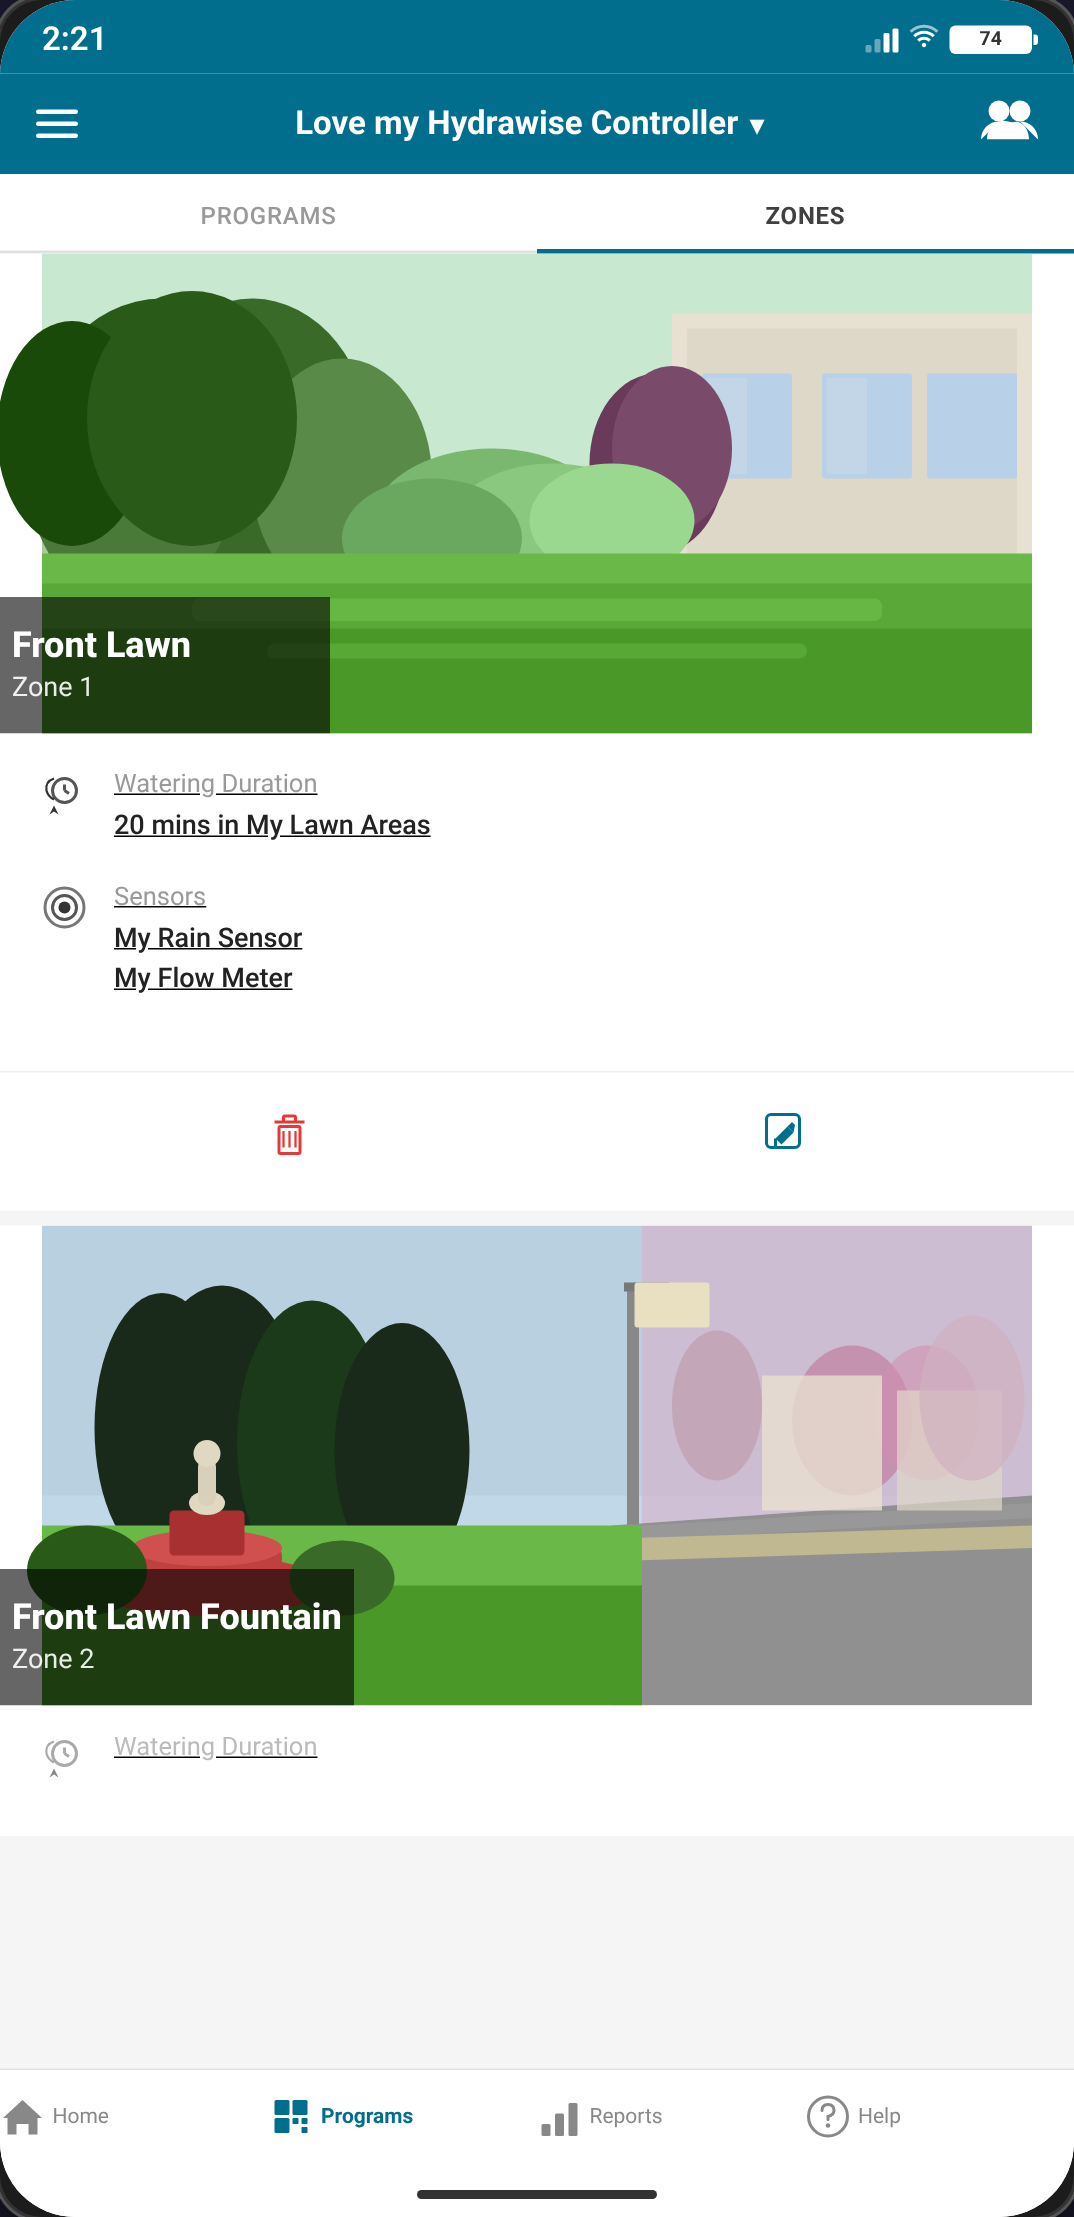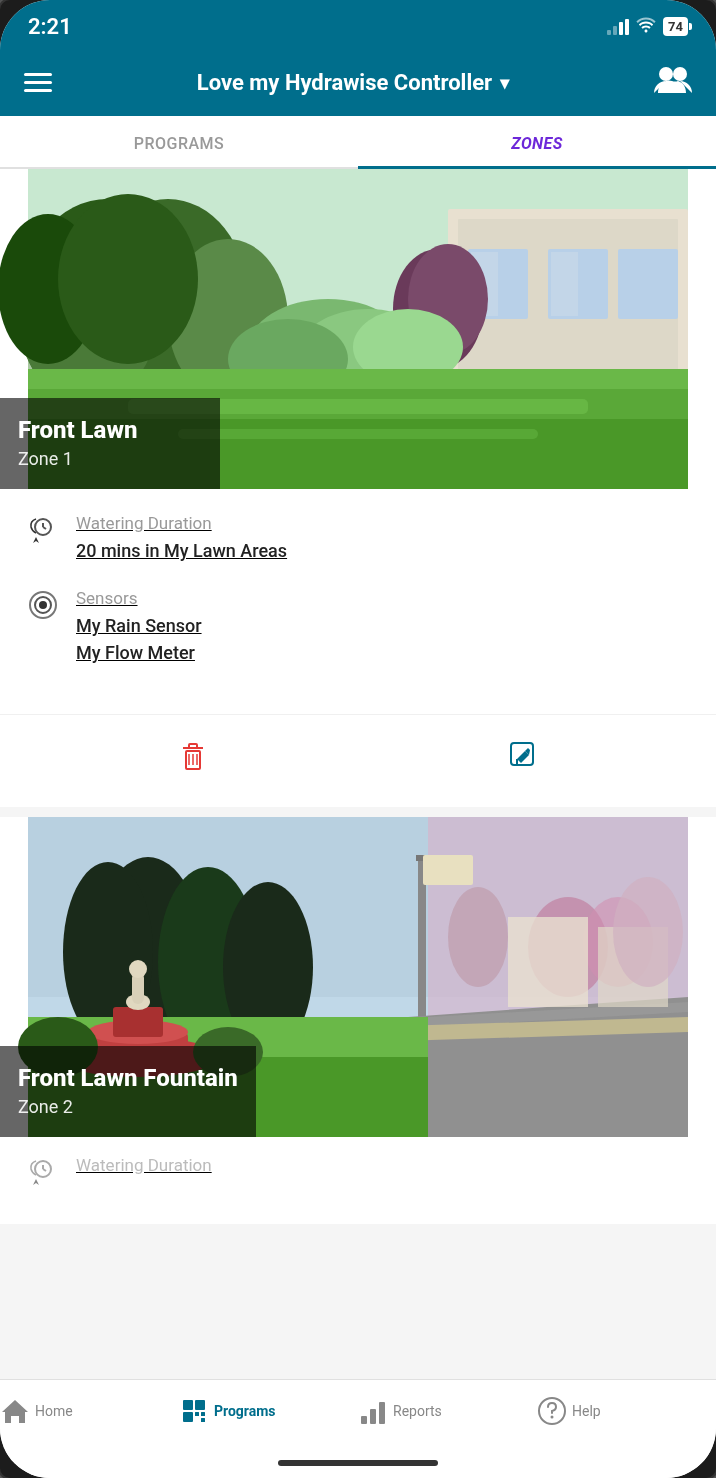--- a/index.html
+++ b/index.html
@@ -11,21 +11,21 @@
       justify-content: center;
       align-items: center;
       min-height: 100vh;
       font-family: -apple-system, BlinkMacSystemFont, 'Segoe UI', Roboto, sans-serif;
     }
 
     .phone-frame {
       width: 716px;
       height: 1478px;
       background: #1c1c1c;
-      border-radius: 10px;
+      border-radius: 28px;
       overflow: hidden;
       position: relative;
       box-shadow: 0 0 0 2px #333, 0 0 0 4px #555, 0 20px 60px rgba(0,0,0,0.8);
     }
 
     .phone-screen {
       width: 100%;
       height: 100%;
       background: #ffffff;
       border-radius: 50px;
@@ -74,21 +74,21 @@
     .wifi-icon {
       color: white;
       font-size: 18px;
     }
 
     .battery-indicator {
       display: flex;
       align-items: center;
       background: white;
       border-radius: 4px;
-      padding: 2px 5px;
+      padding: 2px 20px;
       font-size: 13px;
       font-weight: 700;
       color: #333;
       position: relative;
     }
 
     .battery-indicator::after {
       content: '';
       width: 3px;
       height: 7px;
@@ -156,23 +156,22 @@
       padding: 18px 0 14px;
       font-size: 16px;
       font-weight: 500;
       color: #999;
       cursor: pointer;
       position: relative;
       letter-spacing: 0.5px;
     }
 
     .tab-item.active {
-      color: #6d28d9;
+      color: #404040;
       font-weight: 700;
-      font-style: italic;
     }
 
     .tab-item.active::after {
       content: '';
       position: absolute;
       bottom: -2px;
       left: 0;
       right: 0;
       height: 3px;
       background: #006e8c;
@@ -197,21 +196,21 @@
       width: 100%;
       height: 320px;
       overflow: hidden;
     }
 
     .zone-label {
       position: absolute;
       bottom: 0;
       left: 0;
       background: rgba(0,0,0,0.6);
-      padding: 18px 18px 20px;
+      padding: 18px 8px 20px;
       min-width: 220px;
     }
 
     .zone-name {
       color: white;
       font-size: 24px;
       font-weight: 800;
       margin-bottom: 4px;
     }
 

